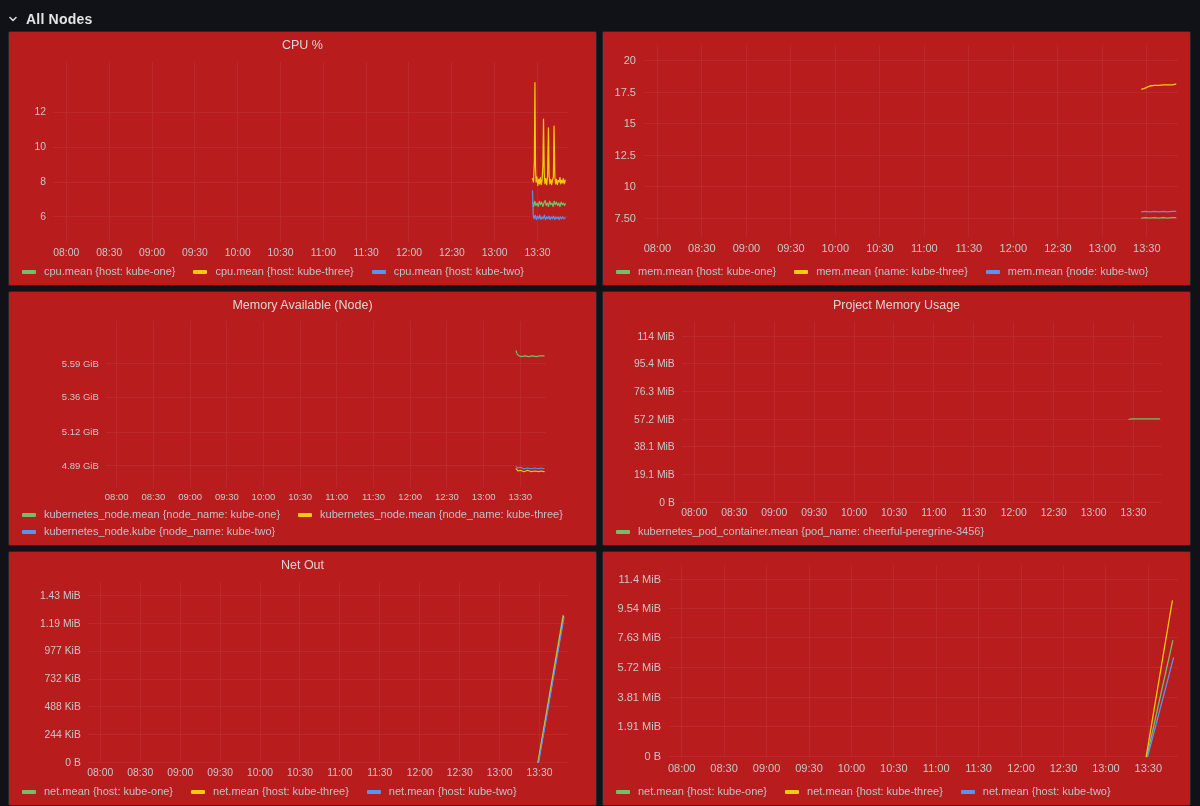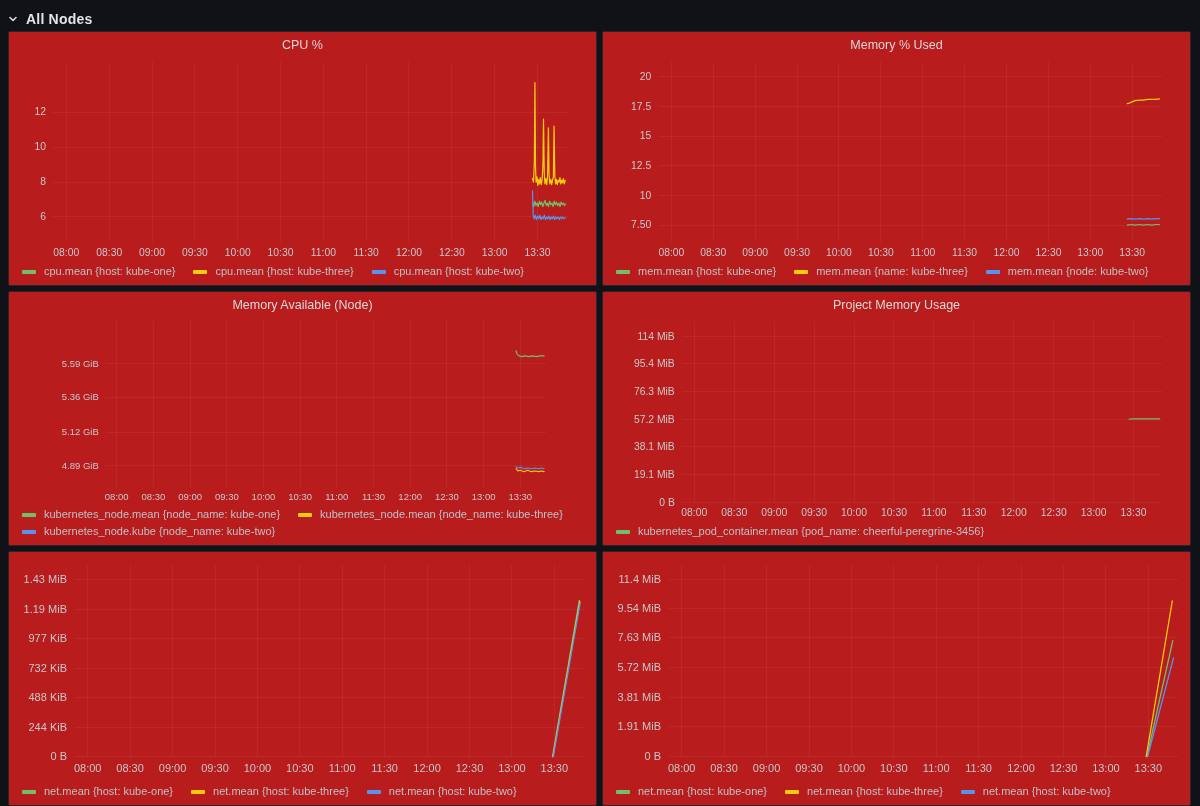--- a/index.html
+++ b/index.html
@@ -85,21 +85,20 @@
           <span>cpu.mean {host: kube-three}</span>
         </span>
         <span class="legend-item">
           <i class="swatch" style="background:#5794F2"></i>
           <span>cpu.mean {host: kube-two}</span>
         </span>
       </div>
   </section>
 
   <section class="panel">
-    <h2 class="panel-title">Memory % Used</h2>
     <div class="chart-body">
       <svg viewBox="0 0 587 222">
           <line class="grid" x1="41" x2="575" y1="181.7" y2="181.7"></line>
           <text class="tick ty" x="33" y="185.2">7.50</text>
           <line class="grid" x1="41" x2="575" y1="150.3" y2="150.3"></line>
           <text class="tick ty" x="33" y="153.8">10</text>
           <line class="grid" x1="41" x2="575" y1="118.8" y2="118.8"></line>
           <text class="tick ty" x="33" y="122.3">12.5</text>
           <line class="grid" x1="41" x2="575" y1="87.3" y2="87.3"></line>
           <text class="tick ty" x="33" y="90.8">15</text>
@@ -256,20 +255,21 @@
     </div>
     <div class="legend">
         <span class="legend-item">
           <i class="swatch" style="background:#73BF69"></i>
           <span>kubernetes_pod_container.mean {pod_name: cheerful-peregrine-3456}</span>
         </span>
       </div>
   </section>
 
   <section class="panel">
+    <h2 class="panel-title">Net Out</h2>
     <div class="chart-body">
       <svg viewBox="0 0 587 222">
           <line class="grid" x1="66" x2="575" y1="200.0" y2="200.0"></line>
           <text class="tick ty" x="58" y="203.5">0 B</text>
           <line class="grid" x1="66" x2="575" y1="170.5" y2="170.5"></line>
           <text class="tick ty" x="58" y="174">244 KiB</text>
           <line class="grid" x1="66" x2="575" y1="141.1" y2="141.1"></line>
           <text class="tick ty" x="58" y="144.6">488 KiB</text>
           <line class="grid" x1="66" x2="575" y1="111.6" y2="111.6"></line>
           <text class="tick ty" x="58" y="115.1">732 KiB</text>

